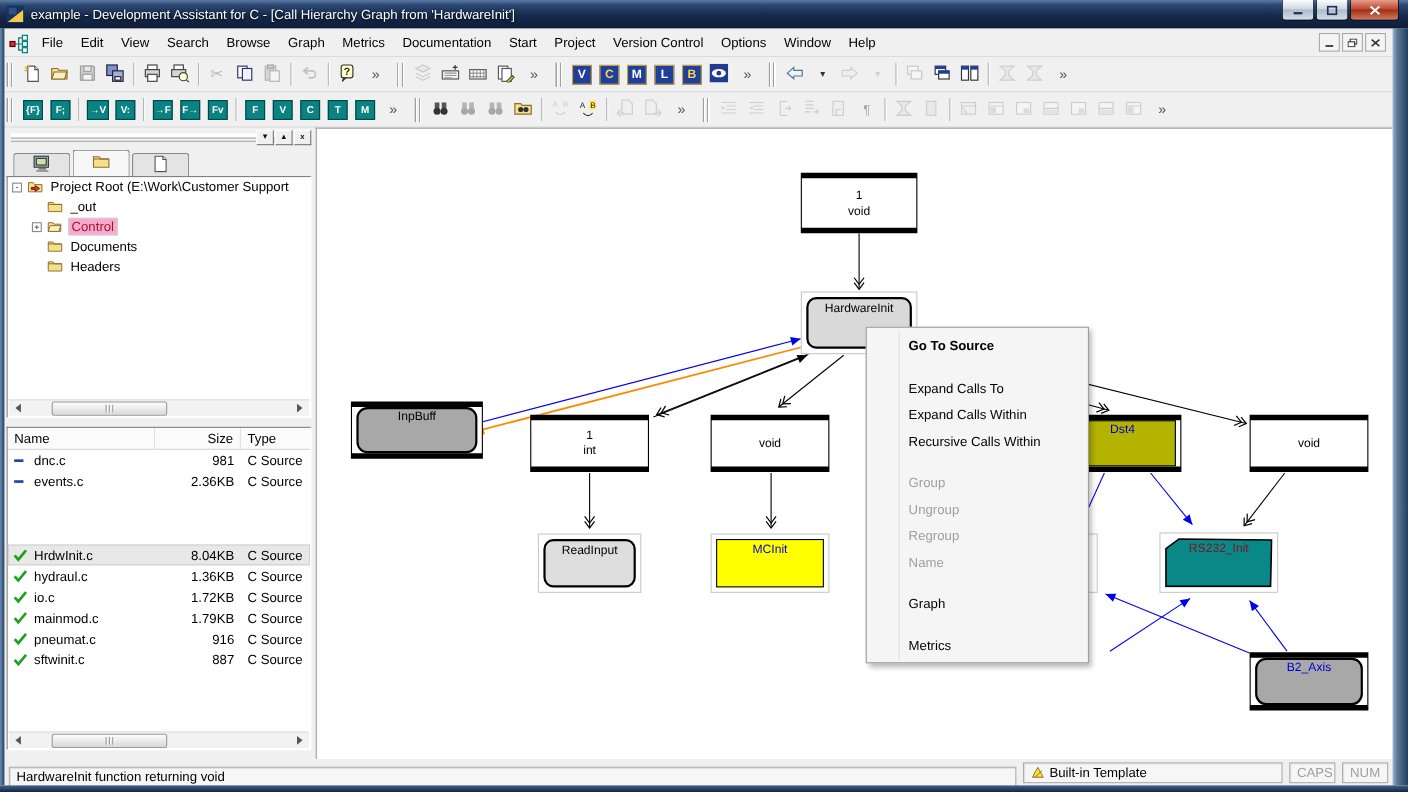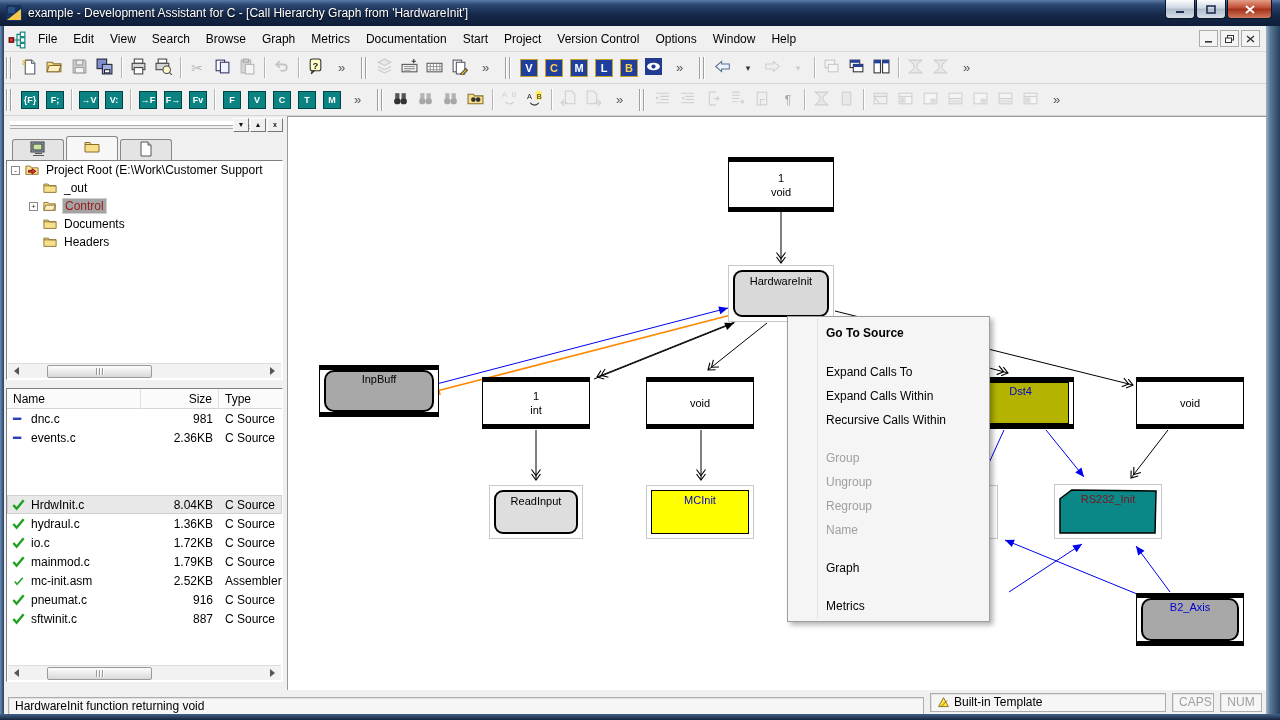--- a/index.html
+++ b/index.html
@@ -68,21 +68,21 @@
   .treebox{position:absolute;left:2px;top:44px;width:277px;height:220px;background:#fff;
     border:1px solid;border-color:#808080 #fff #fff #808080;overflow:hidden;}
   .tree-row{height:18px;display:flex;align-items:center;white-space:nowrap;padding-left:4px;}
   .tree-row.child{padding-left:22px;}
   .expander{width:9px;height:9px;border:1px solid #888;background:#fff;font-size:8px;line-height:7px;
     text-align:center;margin-right:4px;flex:0 0 9px;color:#333;}
   .expander:empty{visibility:hidden;}
   .tree-row svg{width:16px;height:14px;margin-right:4px;flex:0 0 16px;}
   .tree-label{padding:0 2px;}
   .tree-label.maroon{color:#9c1a1a;}
-  .tree-label.selected{background:#a3a3a3;border:1px solid #d0d0d0;}
+  .tree-label.selected{background:#f9a8d4;border:1px solid #d0d0d0;}
   .hscroll{position:absolute;height:15px;background:#f2f2f2;border-top:1px solid #ddd;display:flex;align-items:center;}
   .hs-btn{width:15px;height:15px;display:flex;align-items:center;justify-content:center;}
   .tri-l{width:0;height:0;border:4px solid transparent;border-right:5px solid #555;margin-right:2px;}
   .tri-r{width:0;height:0;border:4px solid transparent;border-left:5px solid #555;margin-left:2px;}
   .hs-thumb{width:105px;height:13px;margin-left:24px;background:linear-gradient(#fdfdfd,#d8d8d8);
     border:1px solid #9a9a9a;border-radius:2px;display:flex;align-items:center;justify-content:center;gap:2px;}
   .hs-thumb i{display:block;width:1px;height:7px;background:#999;box-shadow:1px 0 0 #fff;}
   .filebox{position:absolute;left:2px;top:272px;width:277px;height:294px;background:#fff;
     border:1px solid;border-color:#808080 #fff #fff #808080;overflow:hidden;}
   .fhead{display:flex;height:20px;border-bottom:1px solid #d5d5d5;background:#fbfbfb;align-items:center;}
@@ -111,21 +111,21 @@
   .inner-round{width:100%;height:100%;background:var(--light_node);border:2px solid #000;border-radius:9px;}
   .inner-yellow{width:100%;height:100%;background:var(--yellow);border:1px solid #000;}
   .nlabel{position:absolute;left:0;right:0;top:3px;text-align:center;z-index:3;}
   .nlabel.mid{top:50%;transform:translateY(-50%);}
   .nlabel.blue{color:var(--label_blue);}
   .nlabel.maroon{color:var(--label_maroon);}
   .two-line{position:absolute;left:0;right:0;top:50%;transform:translateY(-50%);
     text-align:center;line-height:14px;z-index:3;}
 
   
-  .ctxmenu{position:absolute;left:787px;top:316px;width:203px;z-index:50;background:#f5f5f5;
+  .ctxmenu{position:absolute;left:787px;top:297px;width:203px;z-index:50;background:#f5f5f5;
     border:1px solid #9d9d9d;box-shadow:3px 3px 5px rgba(0,0,0,.3);padding:3px 0;}
   .ctxmenu::before{content:"";position:absolute;left:29px;top:2px;bottom:2px;width:1px;background:#e2e2e2;}
   .cm-item{height:24px;line-height:24px;padding-left:38px;white-space:nowrap;}
   .cm-item.bold{font-weight:bold;height:26px;line-height:26px;}
   .cm-item.disabled{color:#9f9f9f;}
 
   
   .statusbar{position:absolute;left:4px;top:690px;width:1262px;height:24px;background:#f0f0f0;
     display:flex;align-items:center;padding:0 4px;gap:6px;}
   .spanel{height:19px;line-height:17px;border:1px solid #adadad;background:#f6f6f6;
@@ -861,28 +861,20 @@
 
           <div class="file-row">
             <span class="fic"><svg viewBox="0 0 16 16">
                 <path d="M2.5 8.5 L6 12.5 L13.5 3.5" fill="none" stroke="#1fa11f" stroke-width="2.6"></path>
               </svg></span>
             <span class="fname">mainmod.c</span>
             <span class="fsize">1.79KB</span>
             <span class="ftype">C Source</span>
           </div>
 
-          <div class="file-row">
-            <span class="fic"><svg viewBox="0 0 16 16">
-                <path d="M4 9 L6.5 12 L12.5 5" fill="none" stroke="#2fa12f" stroke-width="1.8"></path>
-              </svg></span>
-            <span class="fname">mc-init.asm</span>
-            <span class="fsize">2.52KB</span>
-            <span class="ftype">Assembler</span>
-          </div>
 
           <div class="file-row">
             <span class="fic"><svg viewBox="0 0 16 16">
                 <path d="M2.5 8.5 L6 12.5 L13.5 3.5" fill="none" stroke="#1fa11f" stroke-width="2.6"></path>
               </svg></span>
             <span class="fname">pneumat.c</span>
             <span class="fsize">916</span>
             <span class="ftype">C Source</span>
           </div>
 

